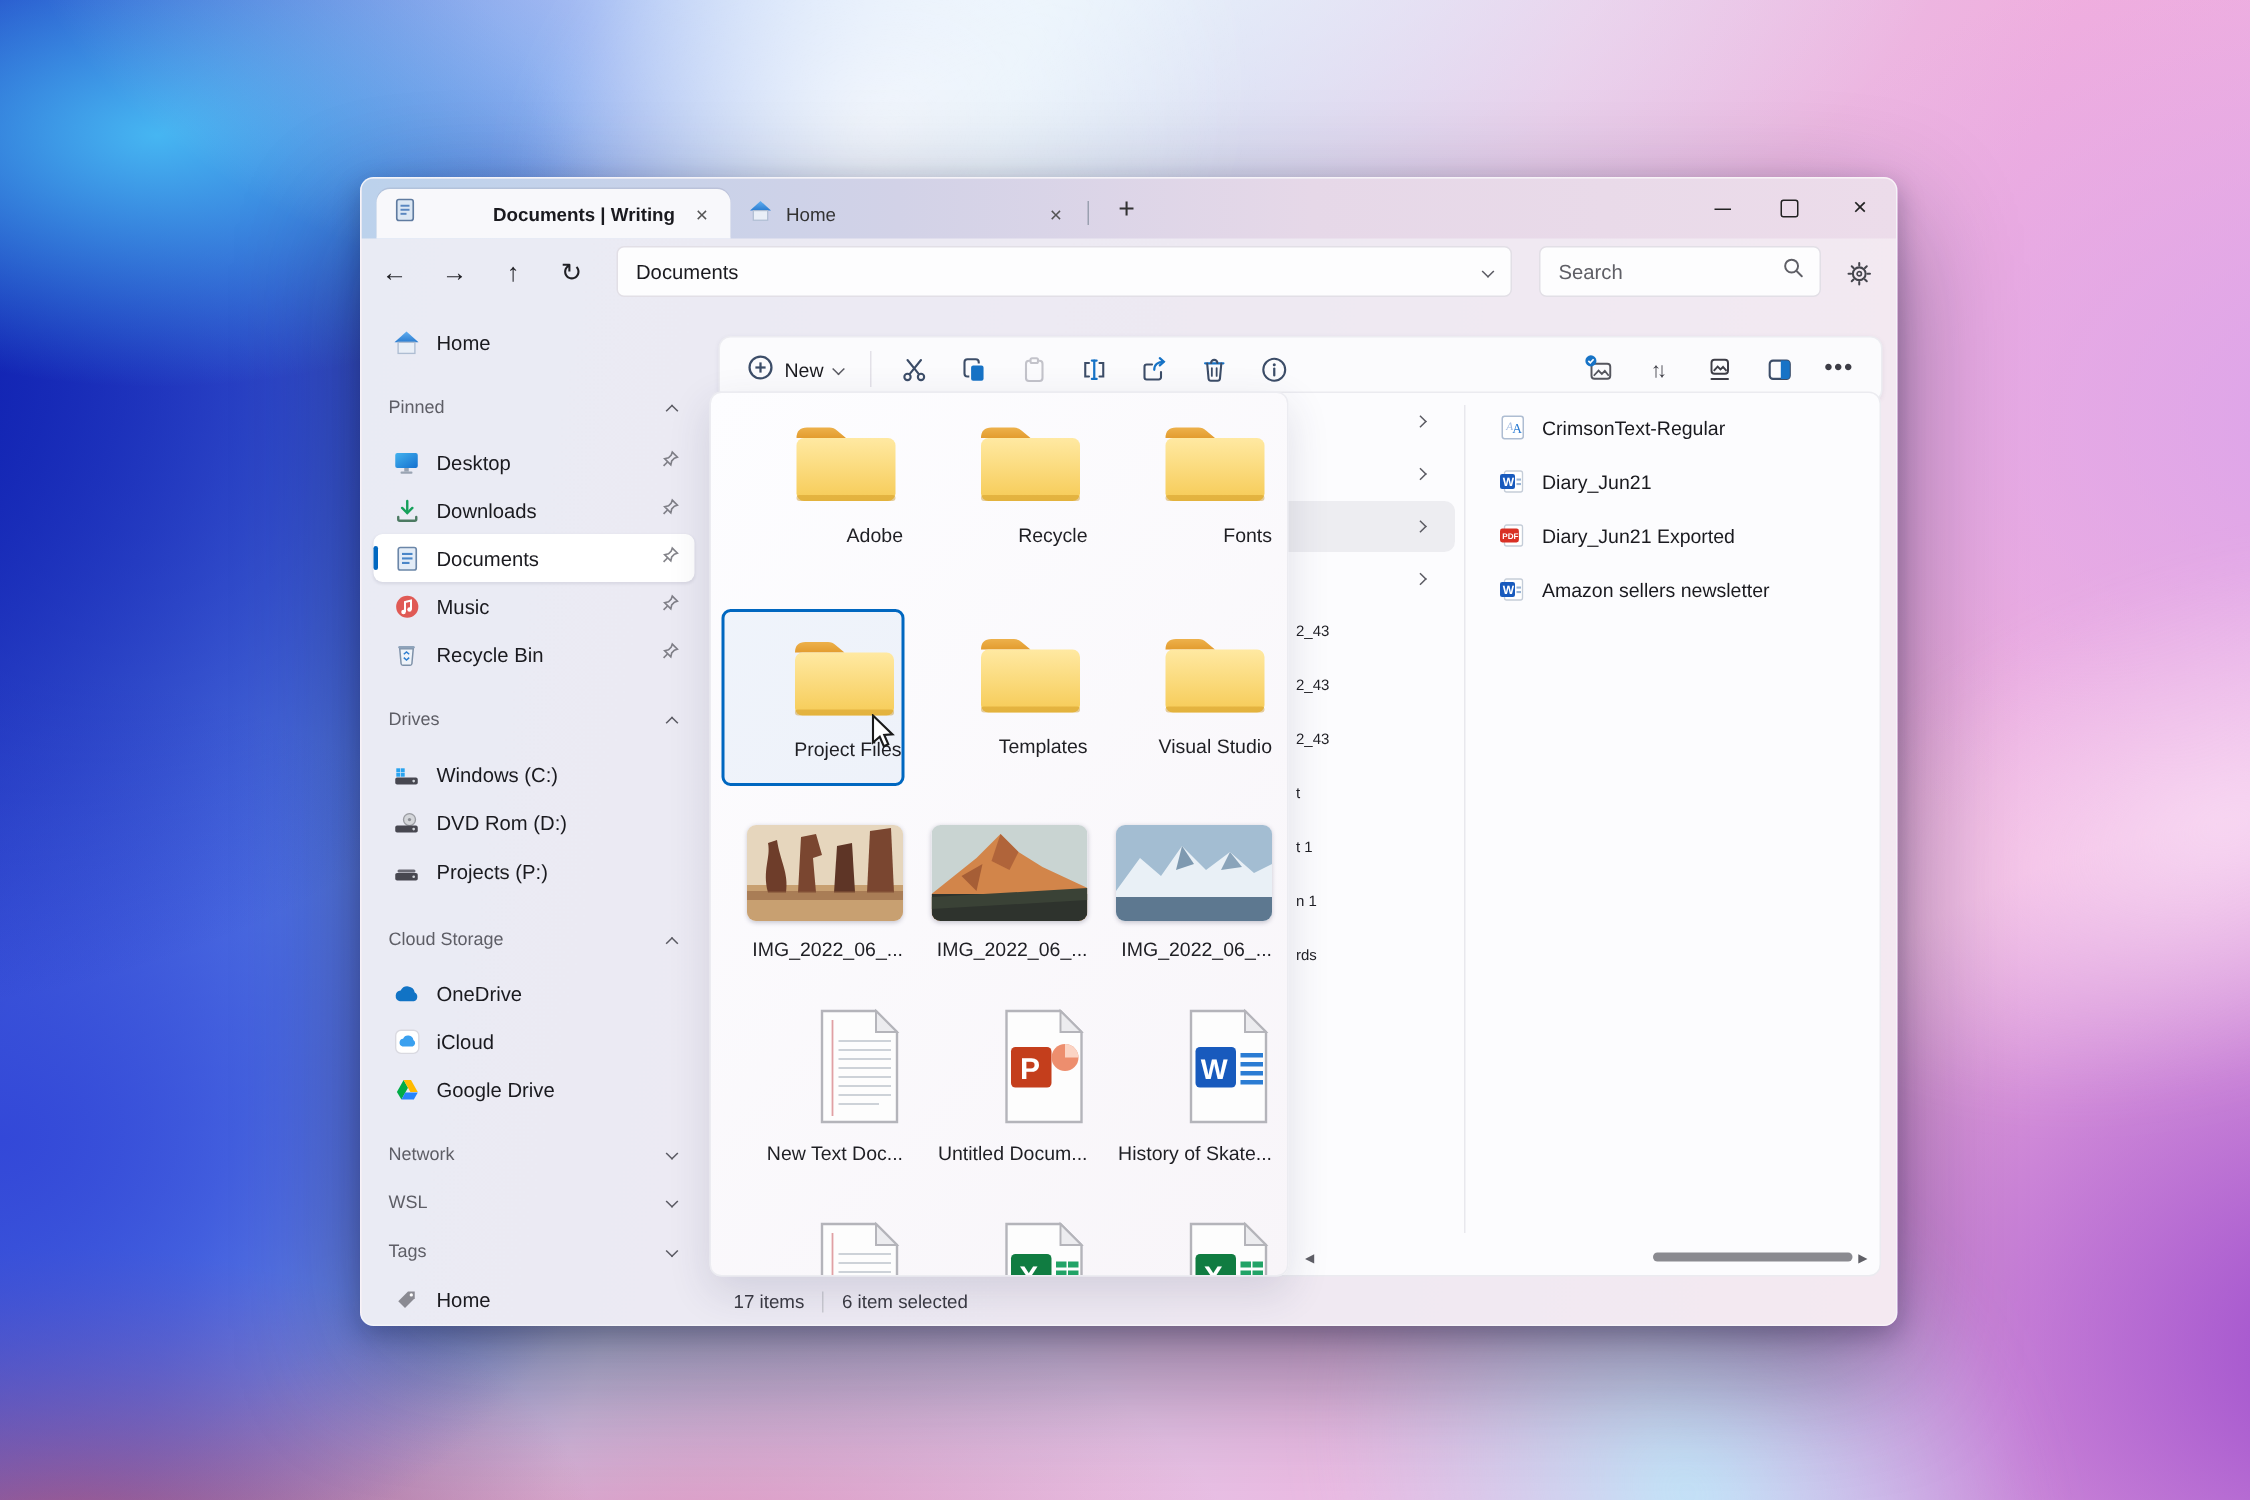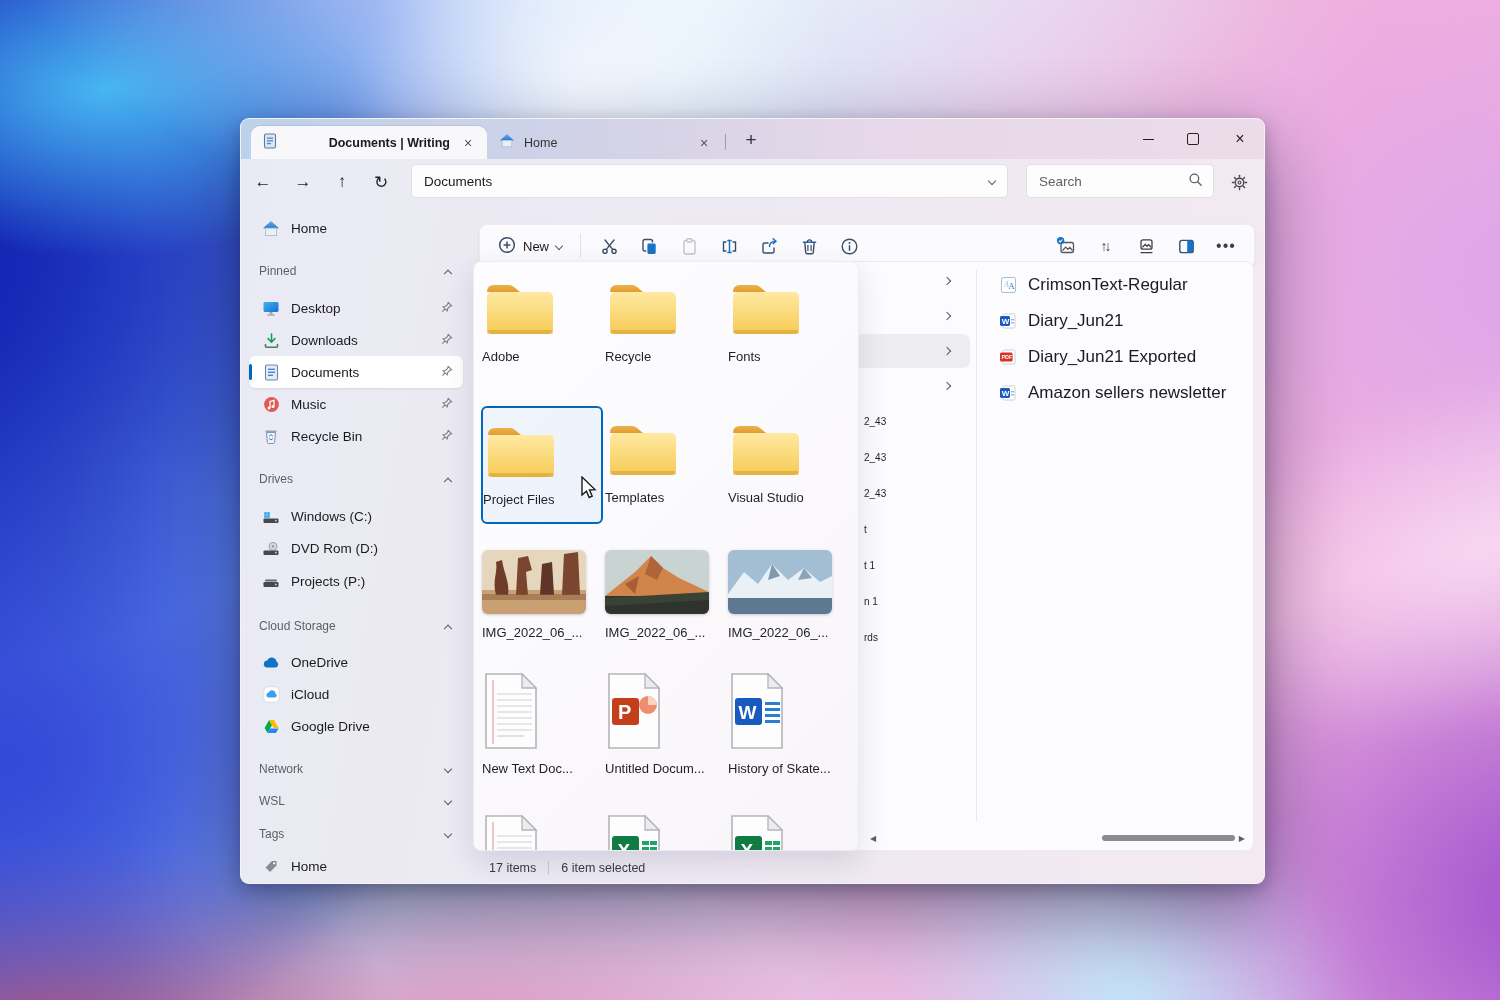--- a/index.html
+++ b/index.html
@@ -79,29 +79,29 @@
 
   
   .sheet{position:absolute;left:2px;top:56px;width:781px;height:590px;background:#fcfcfe;border:1px solid #ebebf0;border-radius:8px;box-sizing:border-box;}
   .mrow{position:absolute;left:8px;width:488px;height:34px;border-radius:7px;display:flex;align-items:center;}
   .mrow .chev{margin-left:auto;margin-right:20px;}
   .mrow.hl{background:#ededf1;}
   .mtrunc{position:absolute;left:390px;font-size:10px;color:#1f1f24;white-space:nowrap;}
   .vsplit{position:absolute;left:502px;top:8px;bottom:28px;width:1px;background:#e8e8ed;}
   .rrow{position:absolute;left:512px;right:10px;height:34px;display:flex;align-items:center;border-radius:6px;}
   .rrow .ricon{width:20px;margin:0 10px 0 12px;display:flex;justify-content:center;}
-  .rrow .rlabel{font-size:17px;}
+  .rrow .rlabel{font-size:13px;}
   .hscroll{position:absolute;left:396px;right:8px;bottom:7px;height:10px;}
   .harrow{position:absolute;top:1px;font-size:8px;color:#5f5f66;}
   .hthumb{position:absolute;left:232px;top:2px;width:133px;height:6px;border-radius:3px;background:#8a8a90;}
 
   
   .gridcard{position:absolute;left:2px;top:56px;width:386px;height:590px;border-radius:8px;overflow:hidden;z-index:3;
     background:linear-gradient(135deg,#fdfdff 0%,#f8f5f9 100%);border:1px solid #ececf1;box-shadow:0 10px 28px rgba(50,50,95,.14);box-sizing:border-box;}
-  .tile{position:absolute;width:120px;display:flex;flex-direction:column;align-items:flex-start;}
+  .tile{position:absolute;width:120px;display:flex;flex-direction:column;align-items:flex-end;}
   .tile .tlabel{margin-top:11px;font-size:13px;color:#1f1f24;white-space:nowrap;}
   .tile.sel{width:122px;border:2px solid #0067c0;border-radius:6px;background:rgba(0,103,192,.05);box-sizing:border-box;padding-top:13px;height:118px;}
   .thumbimg{width:104px;height:64px;border-radius:6px;overflow:hidden;box-shadow:0 1px 3px rgba(60,60,90,.25);}
   .cursor{position:absolute;z-index:6;}
 
   
   .statusbar{position:absolute;left:0;right:0;bottom:0;height:30px;display:flex;align-items:center;font-size:12.5px;color:#3a3a42;}
   .statusbar .sdiv{width:1px;height:14px;background:#c9c9d0;margin:0 12px;}
   .statusbar .s1{margin-left:18px;}
 </style>

